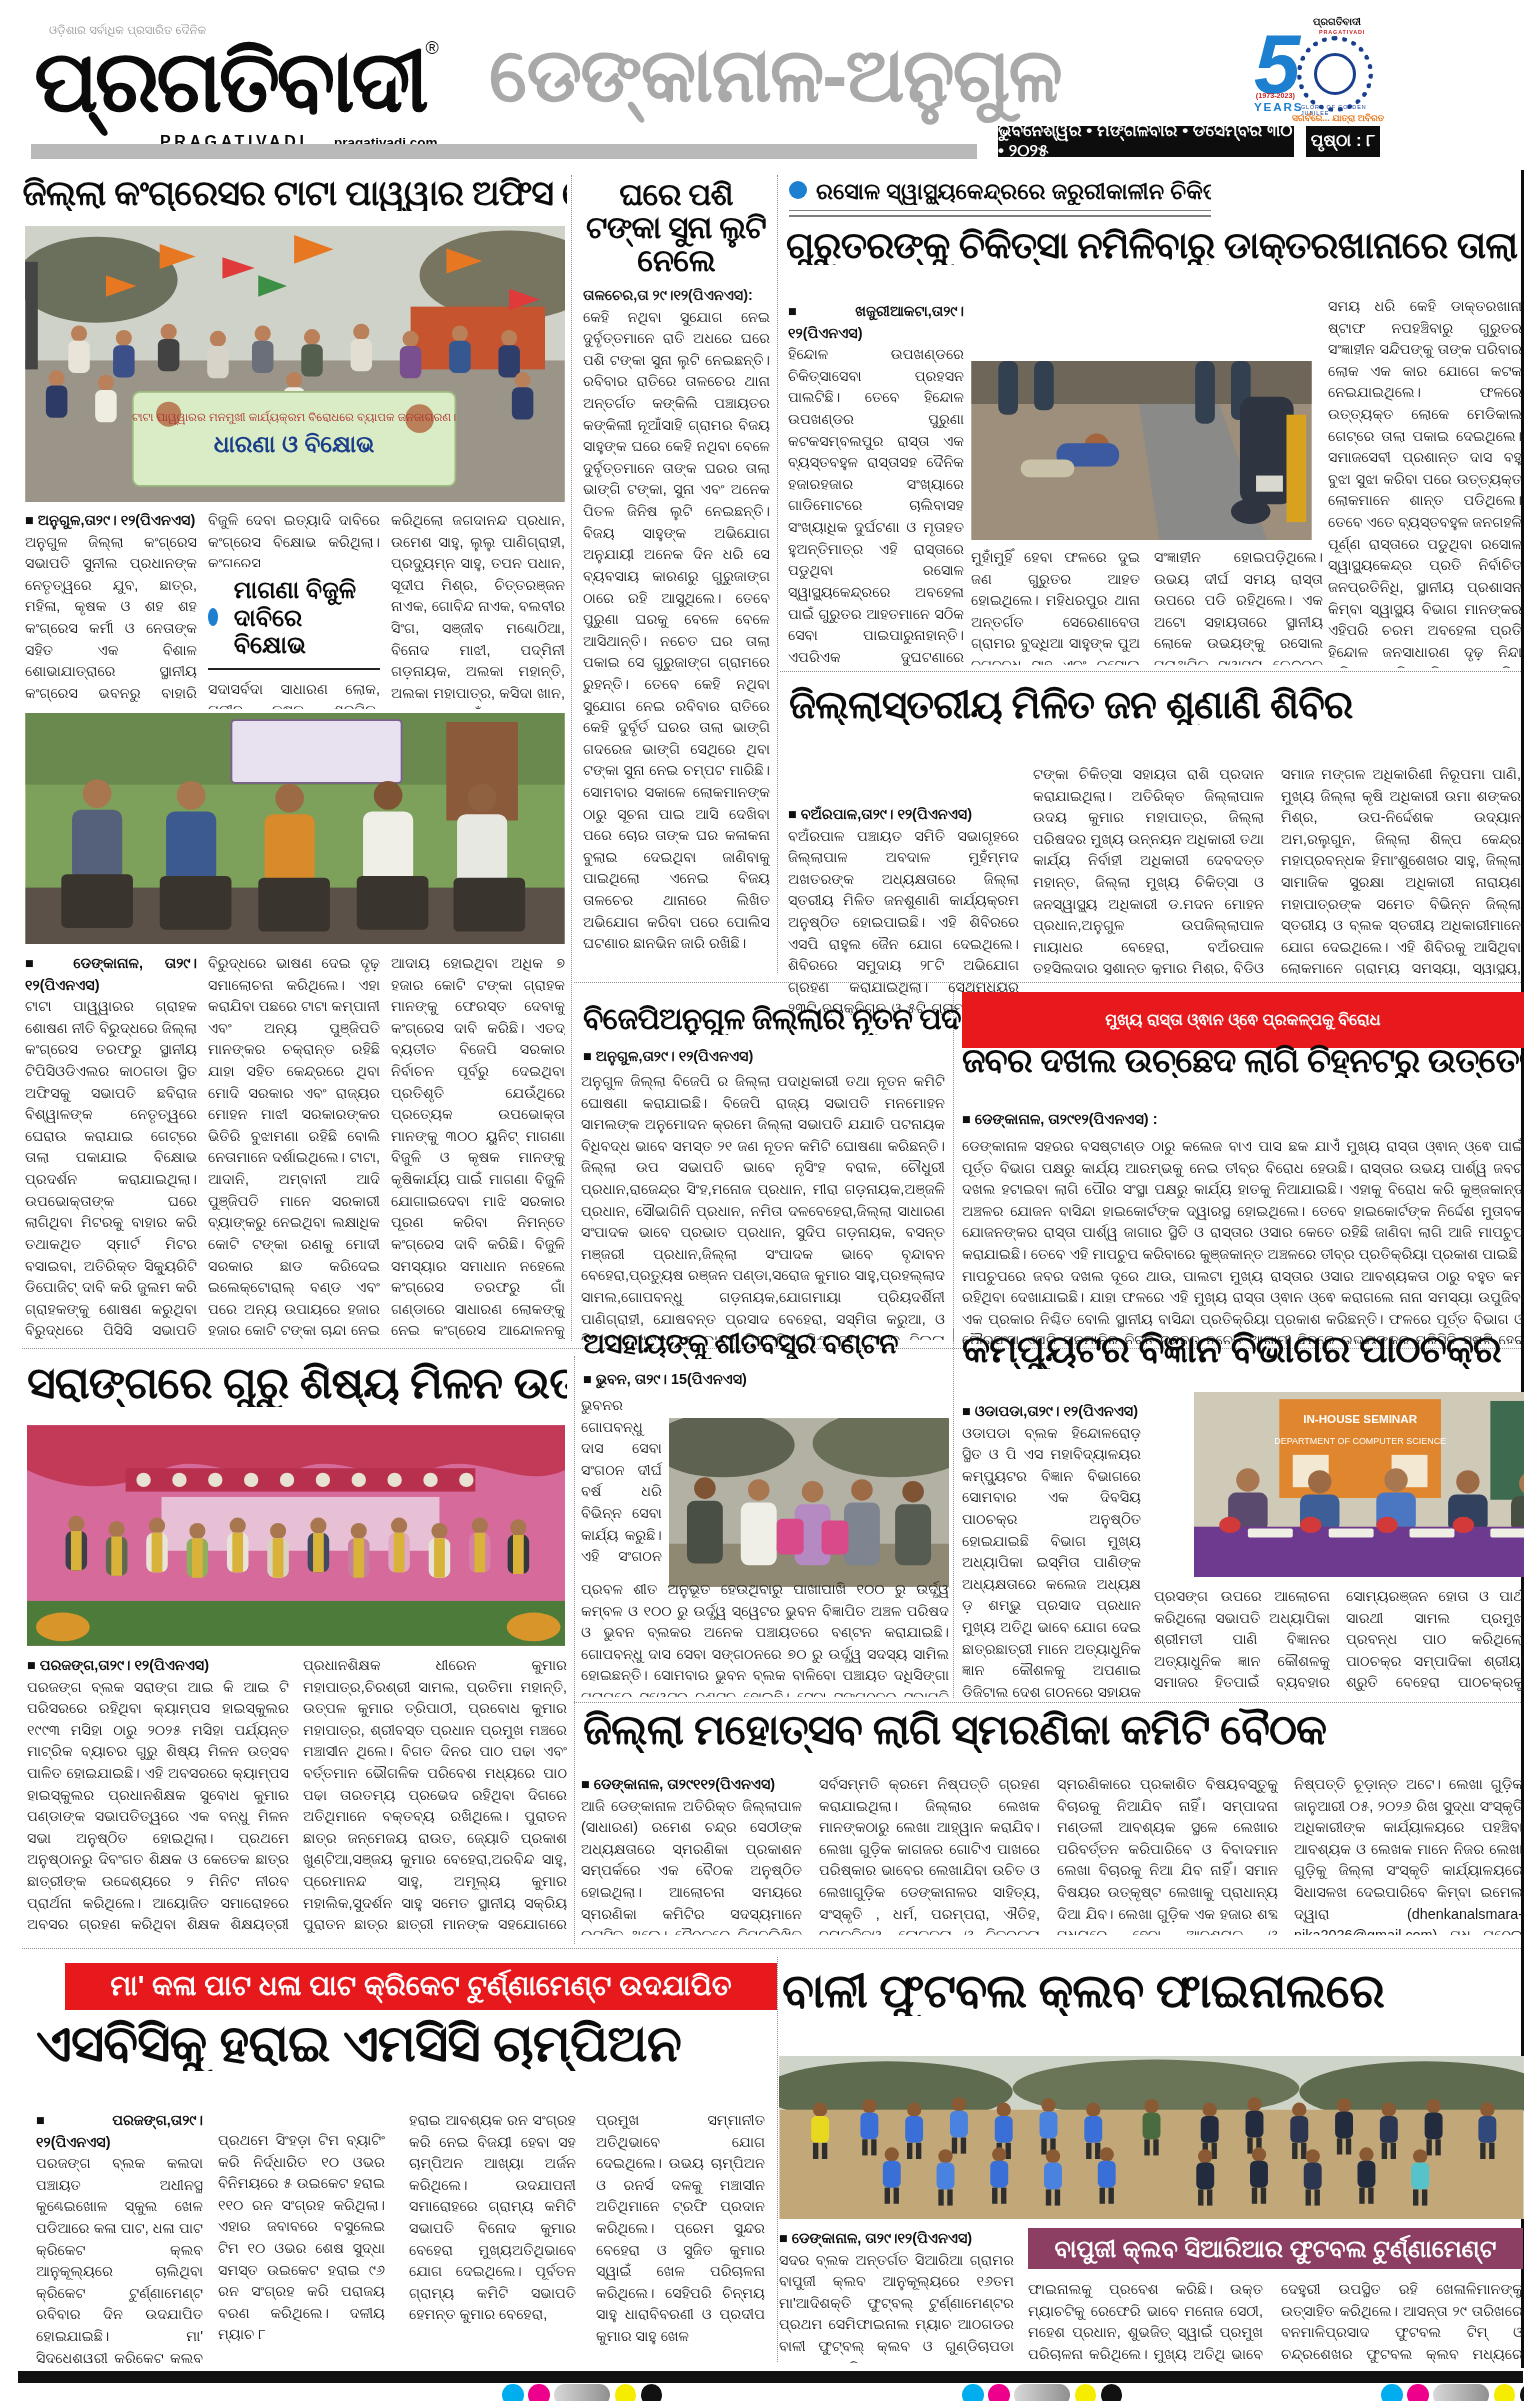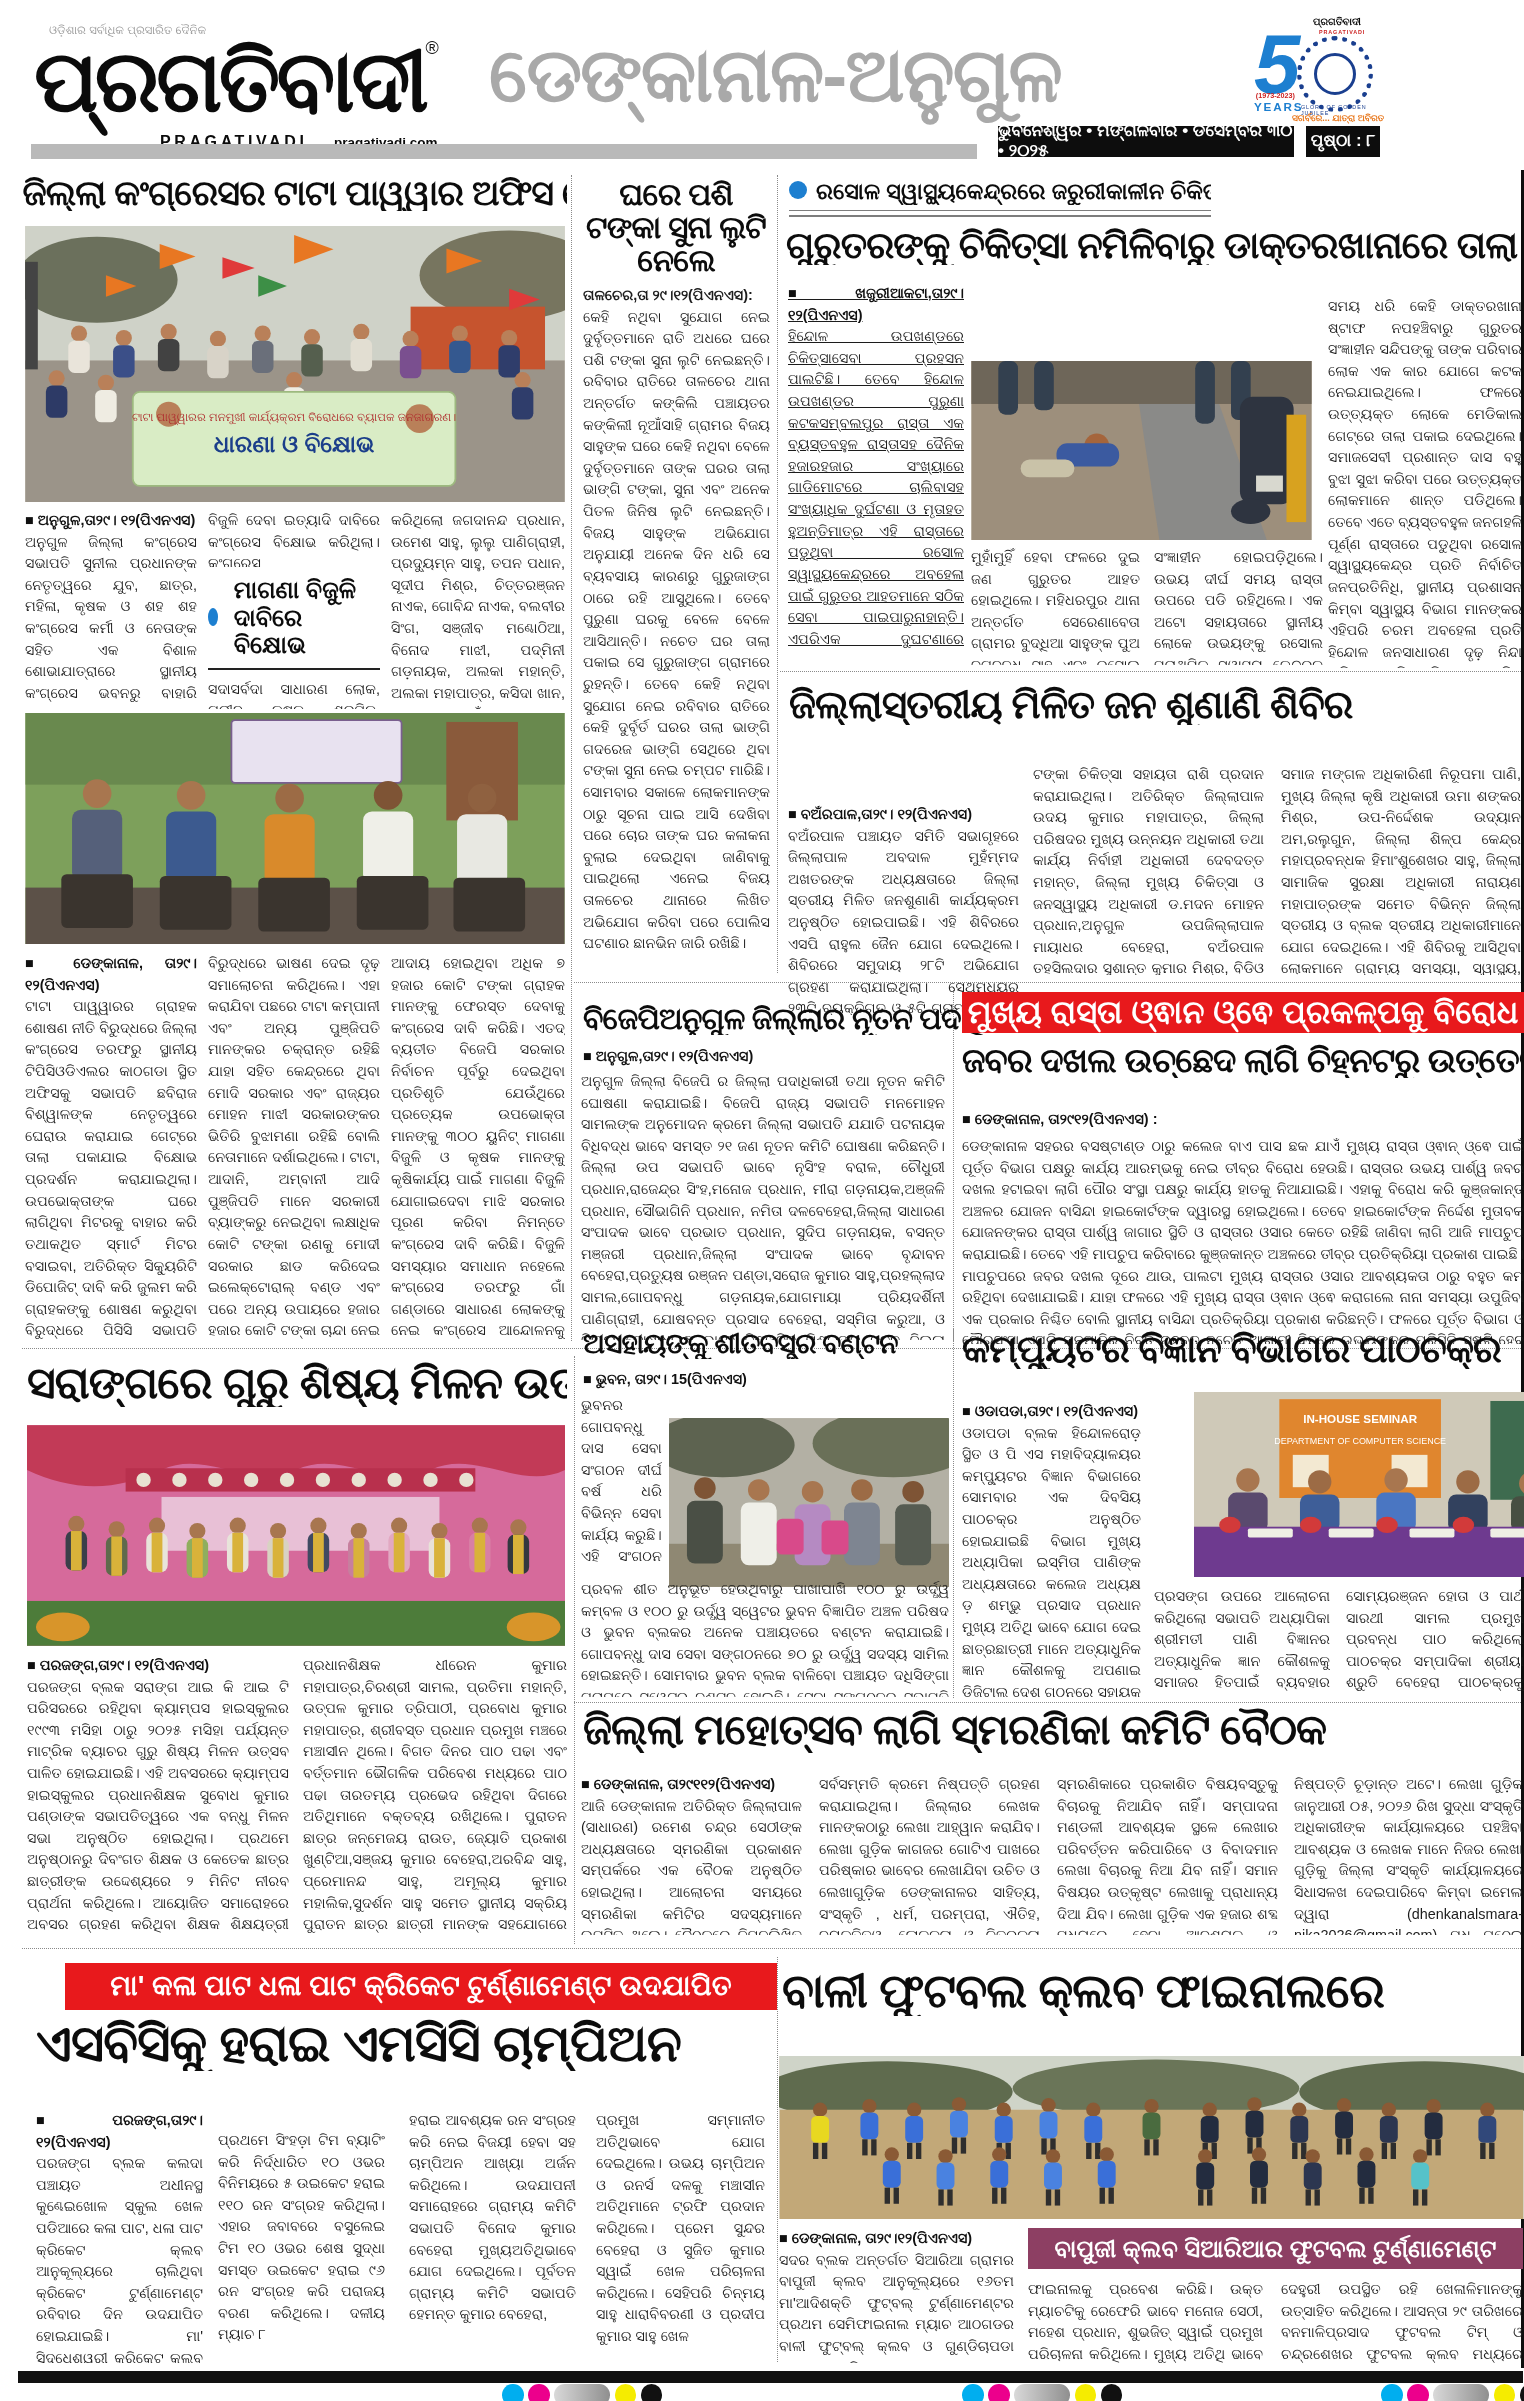--- a/index.html
+++ b/index.html
@@ -196,21 +196,21 @@
     <span style="font-weight:bold;">ତାଳଚେର,ତା ୨୯।୧୨(ପିଏନଏସ):</span><br>
     <span>କେହି ନଥିବା ସୁଯୋଗ ନେଇ ଦୁର୍ବୃତ୍ତମାନେ ରାତି ଅଧରେ ଘରେ ପଶି ଟଙ୍କା ସୁନା ଲୁଟି ନେଇଛନ୍ତି। ରବିବାର ରାତିରେ ତାଳଚେର ଥାନା ଅନ୍ତର୍ଗତ କଙ୍କିଲି ପଞ୍ଚାୟତର କଙ୍କିଲୀ ନୂଆଁସାହି ଗ୍ରାମର ବିଜୟ ସାହୁଙ୍କ ଘରେ କେହି ନଥିବା ବେଳେ ଦୁର୍ବୃତ୍ତମାନେ ତାଙ୍କ ଘରର ତାଲା ଭାଙ୍ଗି ଟଙ୍କା, ସୁନା ଏବଂ ଅନେକ ପିତଳ ଜିନିଷ ଲୁଟି ନେଇଛନ୍ତି। ବିଜୟ ସାହୁଙ୍କ ଅଭିଯୋଗ ଅନୁଯାୟୀ ଅନେକ ଦିନ ଧରି ସେ ବ୍ୟବସାୟ କାରଣରୁ ଗୁରୁଜାଙ୍ଗ ଠାରେ ରହି ଆସୁଥିଲେ। ତେବେ ପୁରୁଣା ଘରକୁ ବେଳେ ବେଳେ ଆସିଥାନ୍ତି। ନଚେତ ଘର ତାଲା ପକାଇ ସେ ଗୁରୁଜାଙ୍ଗ ଗ୍ରାମରେ ରୁହନ୍ତି। ତେବେ କେହି ନଥିବା ସୁଯୋଗ ନେଇ ରବିବାର ରାତିରେ କେହି ଦୁର୍ବୃର୍ତ ଘରର ତାଲା ଭାଙ୍ଗି ଗଦରେଜ ଭାଙ୍ଗି ସେଥିରେ ଥିବା ଟଙ୍କା ସୁନା ନେଇ ଚମ୍ପଟ ମାରିଛି। ସୋମବାର ସକାଳେ ଲୋକମାନଙ୍କ ଠାରୁ ସୂଚନା ପାଇ ଆସି ଦେଖିବା ପରେ ଚୋର ତାଙ୍କ ଘର କଳାକନା ବୁଲାଇ ଦେଇଥିବା ଜାଣିବାକୁ ପାଇଥିଲୋ ଏନେଇ ବିଜୟ ତାଳଚେର ଥାନାରେ ଲିଖିତ ଅଭିଯୋଗ କରିବା ପରେ ପୋଲିସ ଘଟଣାର ଛାନଭିନ ଜାରି ରଖିଛି।</span>
   </div>
 
   <div class="abs" style="left:789px;top:179px;width:422px;">
     <div class="kicker"><span class="bullet"></span><span>ରସୋଳ ସ୍ୱାସ୍ଥ୍ୟକେନ୍ଦ୍ରରେ ଜରୁରୀକାଳୀନ ଚିକିତ୍ସା ପ୍ରହସନ</span></div>
     <div class="dbl-rule" style="margin-top:5.4px;"></div>
   </div>
   <div class="abs art-head" style="left:786px;top:226px;width:737px;font-size:37px;">ଗୁରୁତରଙ୍କୁ ଚିକିତ୍ସା ନମିଳିବାରୁ ଡାକ୍ତରଖାନାରେ ତାଲା ପକାଇଲେ</div>
 
-  <div class="abs colbox" style="left:788px;top:283px;width:176px;height:366px;text-decoration:underline;">
+  <div class="abs colbox" style="left:788px;top:301px;width:176px;height:366px;">
     <span class="dateline">■ ଖଜୁରୀଆକଟା,ତା୨୯।୧୨(ପିଏନଏସ)</span><br>
     <span>ହିନ୍ଦୋଳ ଉପଖଣ୍ଡରେ ଚିକିତ୍ସାସେବା ପ୍ରହସନ ପାଲଟିଛି। ତେବେ ହିନ୍ଦୋଳ ଉପଖଣ୍ଡର ପୁରୁଣା କଟକସମ୍ବଲପୁର ରାସ୍ତା ଏକ ବ୍ୟସ୍ତବହୁଳ ରାସ୍ତାସହ ଦୈନିକ ହଜାରହଜାର ସଂଖ୍ୟାରେ ଗାଡିମୋଟରେ ଚାଲିବାସହ ସଂଖ୍ୟାଧିକ ଦୁର୍ଘଟଣା ଓ ମୃତାହତ ହୁଅନ୍ତିମାତ୍ର ଏହି ରାସ୍ତାରେ ପଡୁଥିବା ରସୋଳ ସ୍ୱାସ୍ଥ୍ୟକେନ୍ଦ୍ରରେ ଅବହେଳା ପାଇଁ ଗୁରୁତର ଆହତମାନେ ସଠିକ ସେବା ପାଇପାରୁନାହାନ୍ତି। ଏପରିଏକ ଦୁଘଟଣାରେ ଗୁରୁତରଙ୍କୁ ଚିକିତ୍ସା ନ ମିଳିବାରୁ ଉଭୟକ୍ତ ଲୋକେ ଡାକ୍ତରଖାନାରେ ତାଲା ପକାଇ ଦେଇଥିଲେ। ରବିବାର ଅପରାହ୍ନରେ ହିନ୍ଦୋଳ ଥାନା ଅନ୍ତର୍ଗତ ବାହାଲୁଣ୍ଡା ଛକରେ ନିକଟରେ ଦୁଇ ବାଇକ ମଧ୍ୟରେ</span>
   </div>
 
   <div class="abs photo" style="left:971px;top:361px;width:341px;height:179px;">
     <svg width="341" height="179" viewBox="0 0 380 200">
       <rect width="380" height="200" fill="#9d8f7c"></rect>
       <polygon points="180,0 260,0 330,200 210,200" fill="#8a8a88"></polygon>
       <rect x="0" y="0" width="380" height="48" fill="#6e6659"></rect>
       <g fill="#33404f">
@@ -242,21 +242,21 @@
     <span class="dateline">■ ବଅଁରପାଳ,ତା୨୯। ୧୨(ପିଏନଏସ)</span><br>
     <span>ବଅଁରପାଳ ପଞ୍ଚାୟତ ସମିତି ସଭାଗୃହରେ ଜିଲ୍ଲାପାଳ ଅବଦାଳ ମୁହଁମ୍ମଦ ଅଖତରଙ୍କ ଅଧ୍ୟକ୍ଷତାରେ ଜିଲ୍ଲା ସ୍ତରୀୟ ମିଳିତ ଜନଶୁଣାଣି କାର୍ଯ୍ୟକ୍ରମ ଅନୁଷ୍ଠିତ ହୋଇପାଇଛି। ଏହି ଶିବିରରେ ଏସପି ରାହୁଲ ଜୈନ ଯୋଗ ଦେଇଥିଲେ। ଶିବିରରେ ସମୁଦାୟ ୨୮ଟି ଅଭିଯୋଗ ଗ୍ରହଣ କରାଯାଇଥିଲା। ସେଥିମଧ୍ୟରୁ ୨୩ଟି ବ୍ୟକ୍ତିଗତ ଓ ୫ଟି ଗ୍ରାମ୍ୟଭିତ୍ତିକ ଅଭିଯୋଗର ଶୁଣାଣି ହୋଇଥିବାବେଳେ ୨ଟି ଅଭିଯୋଗର ତୁରନ୍ତ ଫଇସଲା କରାଯାଇଥିଲା। ଜଣଙ୍କୁ ରେଡକ୍ରସପାଣ୍ଠିରୁ ୫ ହଜାର</span>
   </div>
   <div class="abs colbox" style="left:1033px;top:764px;width:231px;height:211px;">ଟଙ୍କା ଚିକିତ୍ସା ସହାୟତା ରାଶି ପ୍ରଦାନ କରାଯାଇଥିଲା। ଅତିରିକ୍ତ ଜିଲ୍ଲାପାଳ ଉଦୟ କୁମାର ମହାପାତ୍ର, ଜିଲ୍ଲା ପରିଷଦର ମୁଖ୍ୟ ଉନ୍ନୟନ ଅଧିକାରୀ ତଥା କାର୍ଯ୍ୟ ନିର୍ବାହୀ ଅଧିକାରୀ ଦେବଦତ୍ତ ମହାନ୍ତ, ଜିଲ୍ଲା ମୁଖ୍ୟ ଚିକିତ୍ସା ଓ ଜନସ୍ୱାସ୍ଥ୍ୟ ଅଧିକାରୀ ଡ.ମଦନ ମୋହନ ପ୍ରଧାନ,ଅନୁଗୁଳ ଉପଜିଲ୍ଲାପାଳ ମାୟାଧର ବେହେରା, ବଅଁରପାଳ ତହସିଲଦାର ସୁଶାନ୍ତ କୁମାର ମିଶ୍ର, ବିଡିଓ ଲୋଚନ ଦାସ, ଜିଲ୍ଲା ଶିକ୍ଷା ଅଧିକାରୀ ନିରଞ୍ଜନ ସାହୁ, ଜିଲ୍ଲା ମଙ୍ଗଳ ଅଧିକାରୀ ଦିଲ୍ଲୀପ କୁମାର ମିଶ୍ର, ଜିଲ୍ଲା ଯୋଗାଣ ଅଧିକାରୀ ଶ୍ରୀନିବାସ ସାହୁ, ଜିଲ୍ଲା</div>
   <div class="abs colbox" style="left:1281px;top:764px;width:240px;height:211px;">ସମାଜ ମଙ୍ଗଳ ଅଧିକାରିଣୀ ନିରୂପମା ପାଣି, ମୁଖ୍ୟ ଜିଲ୍ଲା କୃଷି ଅଧିକାରୀ ଉମା ଶଙ୍କର ମିଶ୍ର, ଉପ-ନିର୍ଦ୍ଦେଶକ ଉଦ୍ୟାନ ଅମ,ରଲୁଗୁନ, ଜିଲ୍ଲା ଶିଳ୍ପ କେନ୍ଦ୍ର ମହାପ୍ରବନ୍ଧକ ହିମାଂଶୁଶେଖର ସାହୁ, ଜିଲ୍ଲା ସାମାଜିକ ସୁରକ୍ଷା ଅଧିକାରୀ ନାରାୟଣ ମହାପାତ୍ରଙ୍କ ସମେତ ବିଭିନ୍ନ ଜିଲ୍ଲା ସ୍ତରୀୟ ଓ ବ୍ଲକ ସ୍ତରୀୟ ଅଧିକାରୀମାନେ ଯୋଗ ଦେଇଥିଲେ। ଏହି ଶିବିରକୁ ଆସିଥିବା ଲୋକମାନେ ଗ୍ରାମ୍ୟ ସମସ୍ୟା, ସ୍ୱାସ୍ଥ୍ୟ, ଗ୍ରାମୀଣ ଆବାସ, ଜମିଜମା ସମ୍ବନ୍ଧୀୟ,ବ୍ୟକ୍ତିଗତ ସମସ୍ୟା ସମେତ ବିଭିନ୍ନ ଅଭିଯୋଗ ଦାଖଲ କରିଥିଲେ।</div>
 
   <div class="abs art-head" style="left:583px;top:1003px;width:520px;font-size:30px;">ବିଜେପିଅନୁଗୁଳ ଜିଲ୍ଲାର ନୂତନ ପଦାଧିକାରୀ ଘୋଷିତ</div>
   <div class="abs dateline" style="left:583px;top:1048px;">■ ଅନୁଗୁଳ,ତା୨୯। ୧୨(ପିଏନଏସ)</div>
   <div class="abs colbox" style="left:581px;top:1071px;width:364px;height:269px;">ଅନୁଗୁଳ ଜିଲ୍ଲା ବିଜେପି ର ଜିଲ୍ଲା ପଦାଧିକାରୀ ତଥା ନୂତନ କମିଟି ଘୋଷଣା କରାଯାଇଛି। ବିଜେପି ରାଜ୍ୟ ସଭାପତି ମନମୋହନ ସାମଲଙ୍କ ଅନୁମୋଦନ କ୍ରମେ ଜିଲ୍ଲା ସଭାପତି ଯଯାତି ପଟନାୟକ ବିଧିବଦ୍ଧ ଭାବେ ସମସ୍ତ ୨୧ ଜଣ ନୂତନ କମିଟି ଘୋଷଣା କରିଛନ୍ତି। ଜିଲ୍ଲା ଉପ ସଭାପତି ଭାବେ ନୃସିଂହ ବରାଳ, ଚୌଧୁରୀ ପ୍ରଧାନ,ରାଜେନ୍ଦ୍ର ସିଂହ,ମନୋଜ ପ୍ରଧାନ, ମୀରା ଗଡ଼ନାୟକ,ଅଞ୍ଜଳି ପ୍ରଧାନ, ସୌଭାଗିନି ପ୍ରଧାନ, ନମିତା ଦଳବେହେରା,ଜିଲ୍ଲା ସାଧାରଣ ସଂପାଦକ ଭାବେ ପ୍ରଭାତ ପ୍ରଧାନ, ସୁଦିପ ଗଡ଼ନାୟକ, ବସନ୍ତ ମଞ୍ଜରୀ ପ୍ରଧାନ,ଜିଲ୍ଲା ସଂପାଦକ ଭାବେ ବୃନ୍ଦାବନ ବେହେରା,ପ୍ରତ୍ୟୁଷ ରଞ୍ଜନ ପଣ୍ଡା,ସରୋଜ କୁମାର ସାହୁ,ପ୍ରହଲ୍ଲାଦ ସାମଲ,ଗୋପବନ୍ଧୁ ଗଡ଼ନାୟକ,ଯୋଗମାୟା ପ୍ରିୟଦର୍ଶିନୀ ପାଣିଗ୍ରାହୀ, ଯୋଷବନ୍ତ ପ୍ରସାଦ ବେହେରା, ସସ୍ମିତା କରୁଆ, ଓ ଜିଲ୍ଲା କୋଷାଧ୍ୟକ୍ଷ ଭାବେ ବିଶ୍ୱଜିତ୍ ମିଶ୍ରଙ୍କୁ ନୂତନ ଜିଲ୍ଲା କମିଟିରେ ସ୍ଥାନିତ କରାଯାଇଛି। ନୂତନ କମିଟି ତୃଣମୂଳ ସ୍ତରରୁ ବିଜେପିକୁ ସୁଦୃଢ କରିବ ବୋଲି ଜିଲ୍ଲା ସଭାପତି କହିଛନ୍ତି।</div>
 
-  <div class="abs banner-red" style="left:962px;top:992px;width:562px;height:41px;font-size:32px;">ମୁଖ୍ୟ ରାସ୍ତା ଓ୍ଵାନ ଓ୍ଵେ ପ୍ରକଳ୍ପକୁ ବିରୋଧ</div>
+  <div class="abs banner-red" style="left:962px;top:992px;width:562px;height:56px;font-size:16px;">ମୁଖ୍ୟ ରାସ୍ତା ଓ୍ଵାନ ଓ୍ଵେ ପ୍ରକଳ୍ପକୁ ବିରୋଧ</div>
   <div class="abs art-head" style="left:962px;top:1042px;width:562px;font-size:34px;">ଜବର ଦଖଲ ଉଚ୍ଛେଦ ଲାଗି ଚିହ୍ନଟରୁ ଉତ୍ତେଜନା</div>
   <div class="abs dateline" style="left:962px;top:1111px;">■ ଡେଙ୍କାନାଳ, ତା୨୯୧୨(ପିଏନଏସ) :</div>
   <div class="abs colbox" style="left:962px;top:1136px;width:562px;height:208px;">ଡେଙ୍କାନାଳ ସହରର ବସଷ୍ଟାଣ୍ଡ ଠାରୁ କଲେଜ ବାଏ ପାସ ଛକ ଯାଏଁ ମୁଖ୍ୟ ରାସ୍ତା ଓ୍ଵାନ୍ ଓ୍ଵେ ପାଇଁ ପୂର୍ତ୍ତ ବିଭାଗ ପକ୍ଷରୁ କାର୍ଯ୍ୟ ଆରମ୍ଭକୁ ନେଇ ତୀବ୍ର ବିରୋଧ ହେଉଛି। ରାସ୍ତାର ଉଭୟ ପାର୍ଶ୍ୱ ଜବର ଦଖଲ ହଟାଇବା ଲାଗି ପୌର ସଂସ୍ଥା ପକ୍ଷରୁ କାର୍ଯ୍ୟ ହାତକୁ ନିଆଯାଇଛି। ଏହାକୁ ବିରୋଧ କରି କୁଞ୍ଜକାନ୍ତ ଅଞ୍ଚଳର ଯୋଜନ ବାସିନ୍ଦା ହାଇକୋର୍ଟଙ୍କ ଦ୍ୱାରସ୍ଥ ହୋଇଥିଲେ। ତେବେ ହାଇକୋର୍ଟଙ୍କ ନିର୍ଦ୍ଦେଶ ମୁତାବକ ଯୋଜନଙ୍କର ରାସ୍ତା ପାର୍ଶ୍ୱ ଜାଗାର ସ୍ଥିତି ଓ ରାସ୍ତାର ଓସାର କେତେ ରହିଛି ଜାଣିବା ଲାଗି ଆଜି ମାପଚୁପ କରାଯାଇଛି। ତେବେ ଏହି ମାପଚୁପ କରିବାରେ କୁଞ୍ଜକାନ୍ତ ଅଞ୍ଚଳରେ ତୀବ୍ର ପ୍ରତିକ୍ରିୟା ପ୍ରକାଶ ପାଇଛି। ମାପଚୁପରେ ଜବର ଦଖଲ ଦୂରେ ଥାଉ, ପାଲଟା ମୁଖ୍ୟ ରାସ୍ତାର ଓସାର ଆବଶ୍ୟକତା ଠାରୁ ବହୁତ କମ ରହିଥିବା ଦେଖାଯାଇଛି। ଯାହା ଫଳରେ ଏହି ମୁଖ୍ୟ ରାସ୍ତା ଓ୍ଵାନ ଓ୍ଵେ କରାଗଲେ ନାନା ସମସ୍ୟା ଉପୁଜିବା ଏକ ପ୍ରକାର ନିଶ୍ଚିତ ବୋଲି ସ୍ଥାନୀୟ ବାସିନ୍ଦା ପ୍ରତିକ୍ରିୟା ପ୍ରକାଶ କରିଛନ୍ତି। ଫଳରେ ପୂର୍ତ୍ତ ବିଭାଗ ଓ ପୌରସଂସ୍ଥା ଏପରି ମନମାନିରୁ ନିବୃତ ରୁହନ୍ତୁ ନଚେତ ଆଗାମୀ ଦିନରେ ଉଭୟଙ୍କର ପରିସ୍ଥିତି ସୃଷ୍ଟି ହେବ ବୋଲି ସ୍ଥାନୀୟ ବାସିନ୍ଦା ଚେତାବନା ଦେଇଛନ୍ତି। ଯାହାକୁ ନେଇ ଚାପା ଉତ୍ତେଜନା ପ୍ରକାଶ ପାଇଥିଲା।</div>
 
   <div class="abs art-head" style="left:27px;top:1360px;width:540px;font-size:44px;">ସରାଙ୍ଗରେ ଗୁରୁ ଶିଷ୍ୟ ମିଳନ ଉତ୍ସବ</div>
   <div class="abs photo" style="left:27px;top:1425px;width:538px;height:221px;">
     <svg width="538" height="221" viewBox="0 0 600 246">
       <defs>
           <g id="shawl">
             <circle cx="0" cy="0" r="9" fill="#a8764f"></circle>

